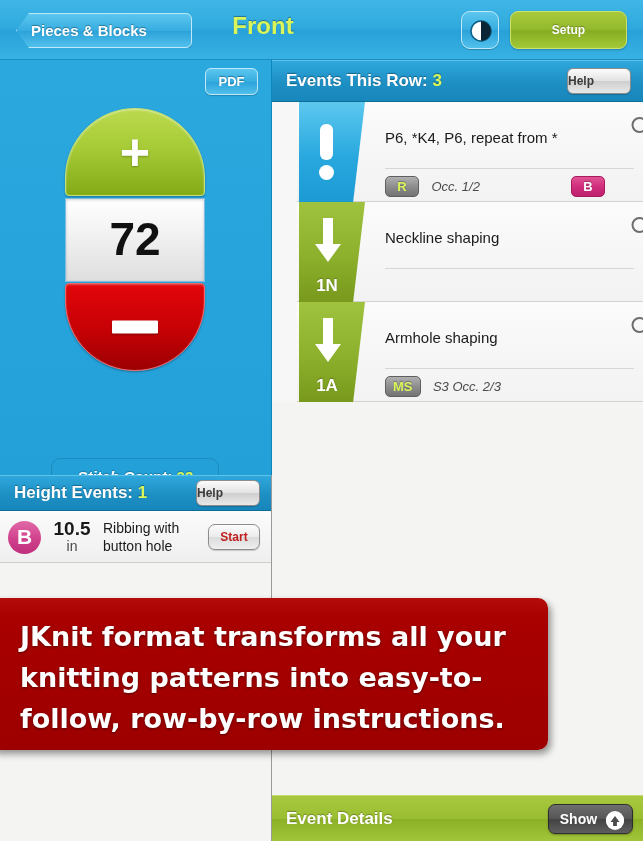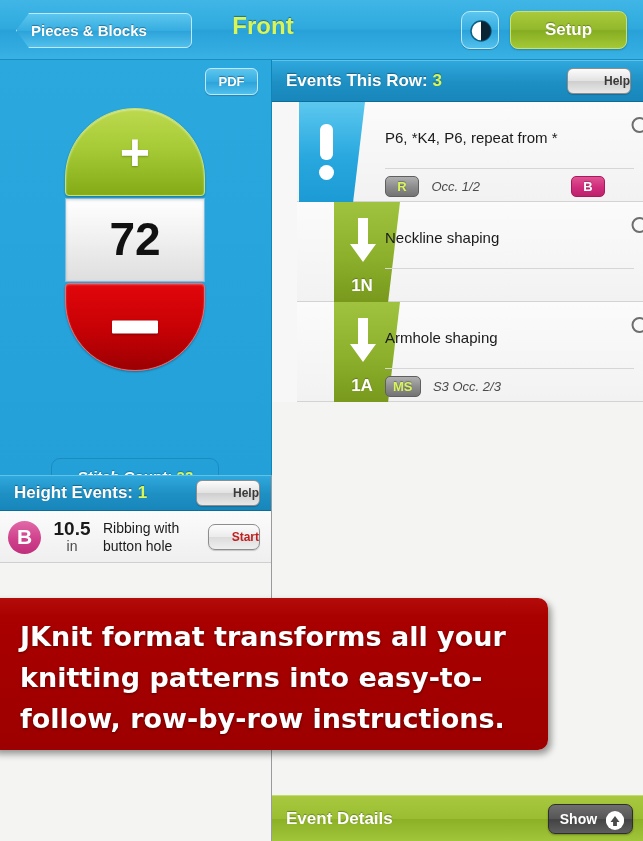--- a/index.html
+++ b/index.html
@@ -42,21 +42,21 @@
     border: 1px solid #bfe9fa;
     box-shadow: 0 1px 1px rgba(0,0,0,0.22);
   }
   .nav-contrast svg { position: absolute; left: 8px; top: 8px; }
   .nav-setup {
     position: absolute; left: 510px; top: 11px; width: 117px; height: 38px;
     border-radius: 8px;
     background: linear-gradient(to bottom, #aac93c 0%, #93b92c 48%, #86ad22 52%, #a4c836 100%);
     border: 1px solid #c9e26a;
     box-shadow: 0 1px 2px rgba(0,0,0,0.25);
-    color: #fff; font-size: 17px; font-weight: bold;
+    color: #fff; font-size: 12px; font-weight: bold;
     line-height: 36px; text-align: center;
     text-shadow: 0 -1px 1px rgba(0,0,0,0.3);
   }
 
   
   .left-panel {
     position: absolute; left: 0; top: 60px; width: 272px; height: 415px;
     background: linear-gradient(to bottom, #2ba8de 0%, #23a0d8 100%);
     border-right: 1px solid #0e86b9;
   }
@@ -127,21 +127,21 @@
     text-shadow: 0 -1px 1px rgba(0,0,0,0.35);
   }
   .bar-blue .bar-title .cnt { color: #d8f55a; }
   .help-btn {
     position: absolute; right: 12px; top: 50%; transform: translateY(-50%);
     width: 64px; height: 26px; border-radius: 6px;
     background: linear-gradient(to bottom, #fcfcfc 0%, #e3e3e3 48%, #cfcfcf 52%, #e8e8e8 100%);
     border: 1px solid #8d8d8d;
     box-shadow: 0 1px 1px rgba(0,0,0,0.2);
     color: #3a3a3a; font-size: 12px; font-weight: bold;
-    line-height: 24px; text-align: right;
+    line-height: 24px; text-align: left;
   }
 
   
   .height-section { position: absolute; left: 0; top: 475px; width: 272px; }
   .height-head { width: 272px; height: 36px; }
   .height-row {
     width: 272px; height: 52px; position: relative;
     background: linear-gradient(to bottom, #fbfbfb 0%, #efefef 100%);
     border-bottom: 1px solid #cfcfcf;
   }
@@ -164,21 +164,21 @@
     position: absolute; left: 103px; top: 8px; width: 110px;
     color: #1a1a1a; font-size: 14px; line-height: 18px;
   }
   .start-btn {
     position: absolute; right: 12px; top: 13px; width: 52px; height: 26px;
     border-radius: 7px;
     background: linear-gradient(to bottom, #fcfcfc 0%, #ececec 48%, #dcdcdc 52%, #efefef 100%);
     border: 1px solid #8d8d8d;
     box-shadow: 0 1px 1px rgba(0,0,0,0.18);
     color: #c11f1f; font-size: 12px; font-weight: bold;
-    line-height: 24px; text-align: right; margin-left: 46px;
+    line-height: 24px; text-align: center; margin-left: 46px;
   }
 
   
   .bg-pattern {
     position: absolute; left: 0; top: 60px; width: 643px; height: 781px;
     background: #f6f5f3; z-index: -1;
   }
 
   
   .right-panel { position: absolute; left: 272px; top: 60px; width: 371px; height: 781px; }
@@ -187,21 +187,21 @@
   .event-row {
     position: relative; width: 371px; height: 100px;
     background: linear-gradient(to bottom, #fbfbfb 0%, #f2f2f2 100%);
     border-bottom: 1px solid #d3d3d3;
   }
   .ev-tab {
     position: absolute; left: 2px; top: 0; width: 66px; height: 100px;
     clip-path: polygon(0 0, 100% 0, 82% 100%, 0 100%);
   }
   .ev-tab.blue { background: linear-gradient(to bottom, #5cc8ef 0%, #29a8df 55%, #1b9ad4 100%); }
-  .ev-tab.olive { background: linear-gradient(to bottom, #9fc23f 0%, #8cb02c 55%, #78991c 100%); margin-left: 35px; }
+  .ev-tab.olive { background: linear-gradient(to bottom, #9fc23f 0%, #8cb02c 55%, #78991c 100%); }
   .ev-tab .tab-code {
     position: absolute; left: 0; bottom: 6px; width: 56px; text-align: center;
     color: #fff; font-size: 17px; font-weight: bold;
     text-shadow: 0 -1px 1px rgba(0,0,0,0.25);
   }
   .bang {
     position: absolute; left: 21px; top: 22px; width: 13px; height: 36px;
     background: #fff; border-radius: 6px;
   }
   .bang-dot {

